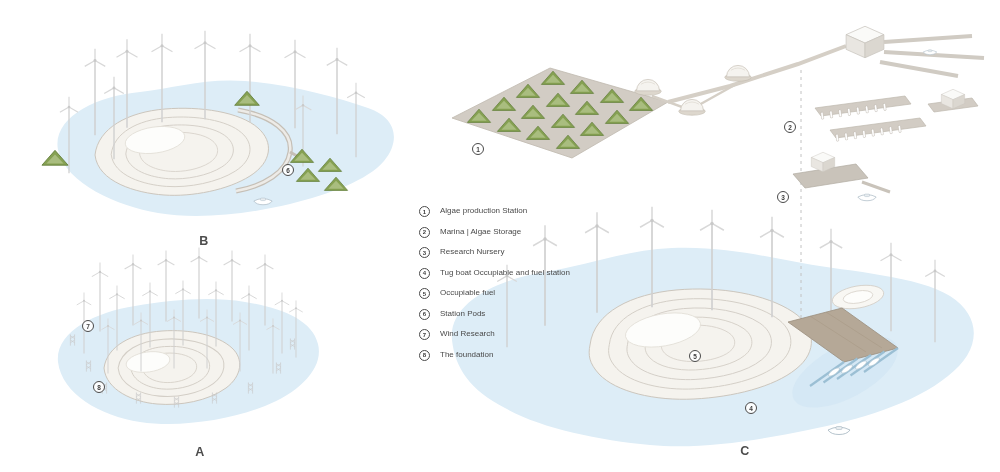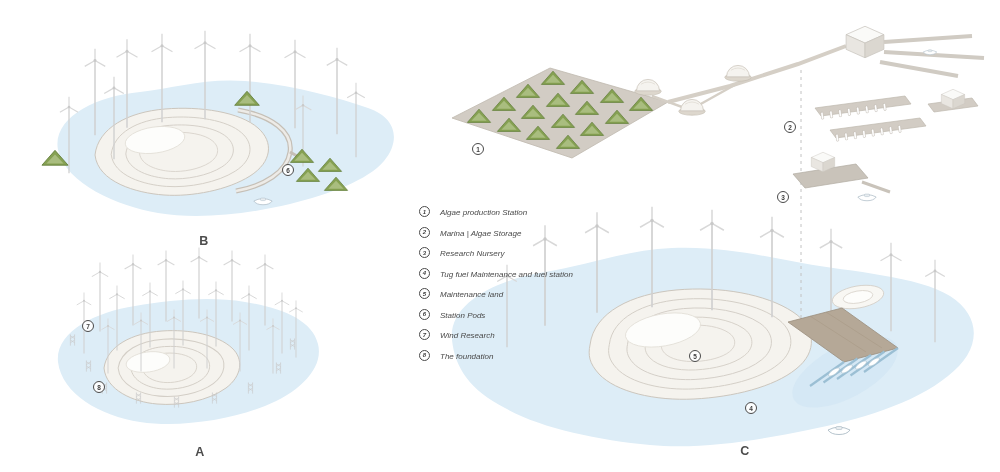--- a/index.html
+++ b/index.html
@@ -12,21 +12,21 @@
     position:absolute;width:12px;height:12px;border-radius:50%;
     border:1px solid #4a4a4a;background:rgba(255,255,255,0.9);
     box-sizing:border-box;display:flex;align-items:center;justify-content:center;
     font-size:6.5px;font-weight:bold;color:#3c3c3c;z-index:5;
   }
   .panel-label{
     position:absolute;transform:translateX(-50%);
     font-size:12.5px;font-weight:bold;color:#4d4d4d;letter-spacing:0.5px;z-index:5;
   }
   #legend{position:absolute;left:419px;top:206px;z-index:5;}
-  .legend-row{display:flex;align-items:flex-end;margin-bottom:9.5px;font-style:italic;}
+  .legend-row{display:flex;align-items:flex-start;margin-bottom:9.5px;}
   .legend-num{
     width:11px;height:11px;border-radius:50%;border:1px solid #4a4a4a;
     box-sizing:border-box;display:flex;align-items:center;justify-content:center;
     font-size:6px;font-weight:bold;color:#3c3c3c;flex:0 0 auto;background:#fff;
   }
   .legend-label{margin-left:10px;font-size:8px;color:#4a4a4a;white-space:nowrap;}
 </style>
 </head>
 <body>
 
@@ -294,25 +294,25 @@
   <div class="legend-row">
     <span class="legend-num">2</span>
     <span class="legend-label">Marina | Algae Storage</span>
   </div>
   <div class="legend-row">
     <span class="legend-num">3</span>
     <span class="legend-label">Research Nursery</span>
   </div>
   <div class="legend-row">
     <span class="legend-num">4</span>
-    <span class="legend-label">Tug fuel Maintenance and fuel station</span>
+    <span class="legend-label">Tug boat Occupiable and fuel station</span>
   </div>
   <div class="legend-row">
     <span class="legend-num">5</span>
-    <span class="legend-label">Maintenance land</span>
+    <span class="legend-label">Occupiable fuel</span>
   </div>
   <div class="legend-row">
     <span class="legend-num">6</span>
     <span class="legend-label">Station Pods</span>
   </div>
   <div class="legend-row">
     <span class="legend-num">7</span>
     <span class="legend-label">Wind Research</span>
   </div>
   <div class="legend-row">

